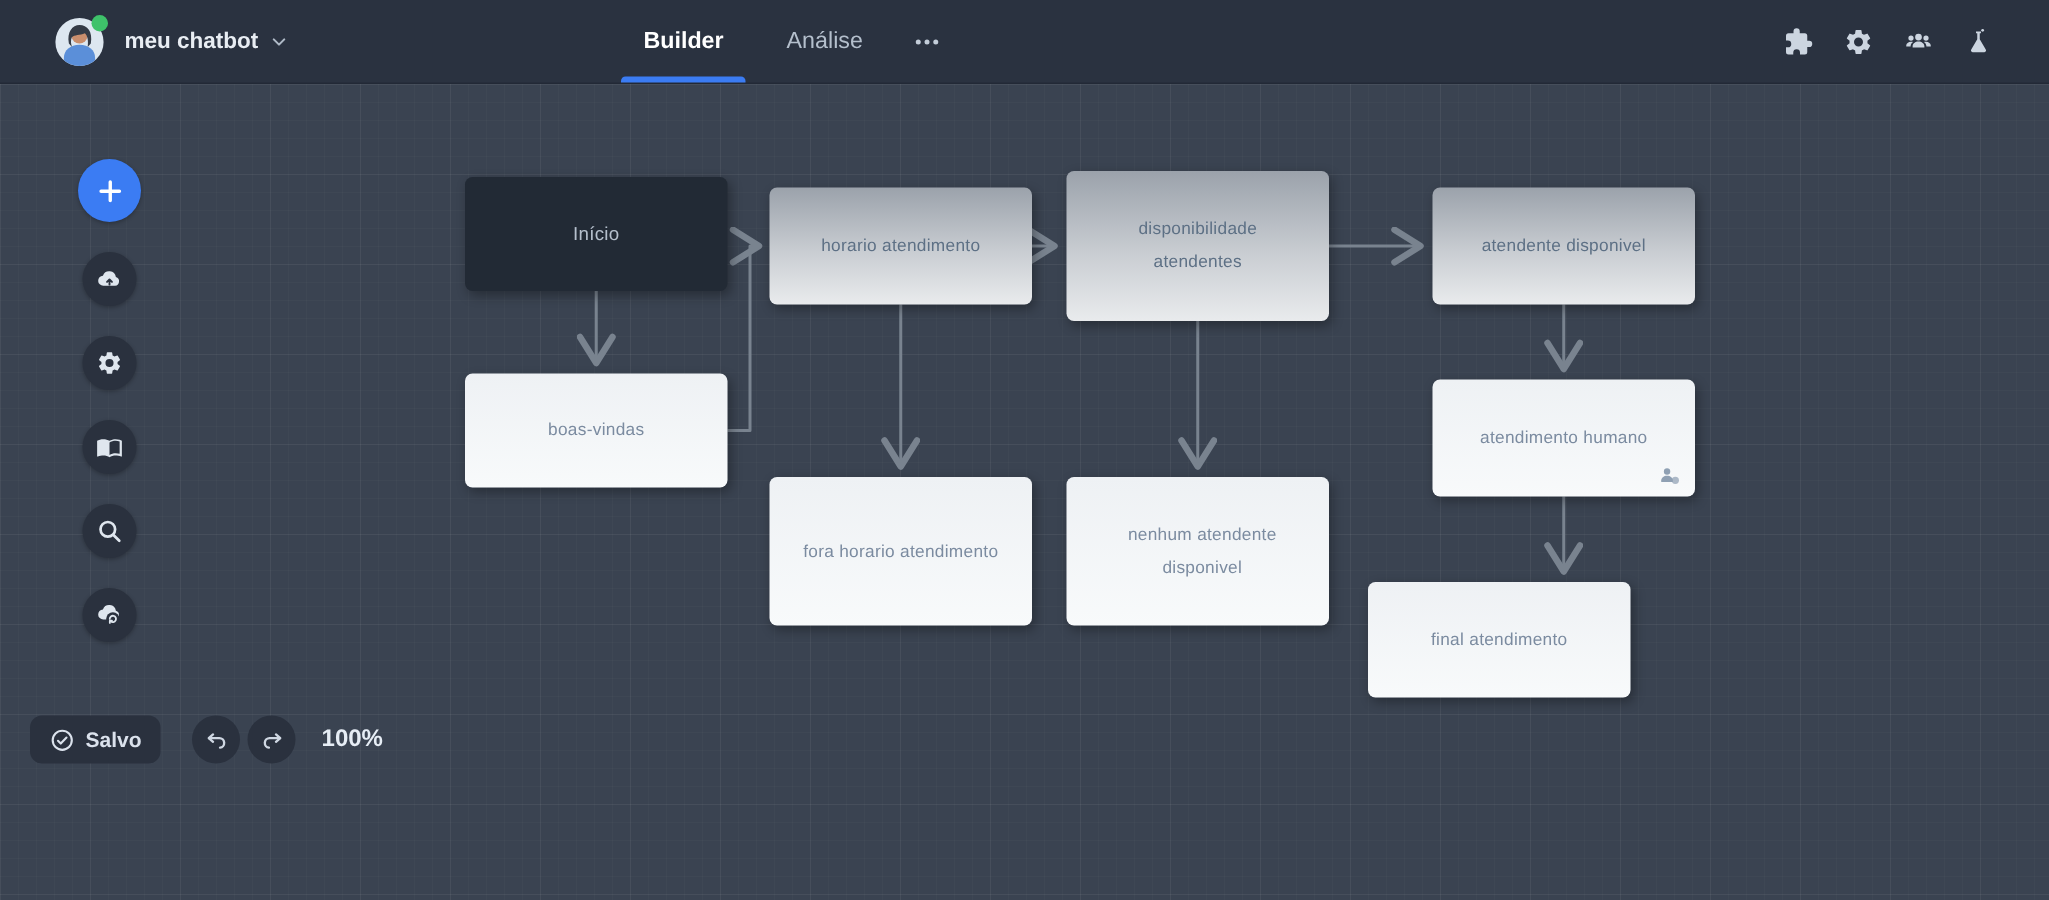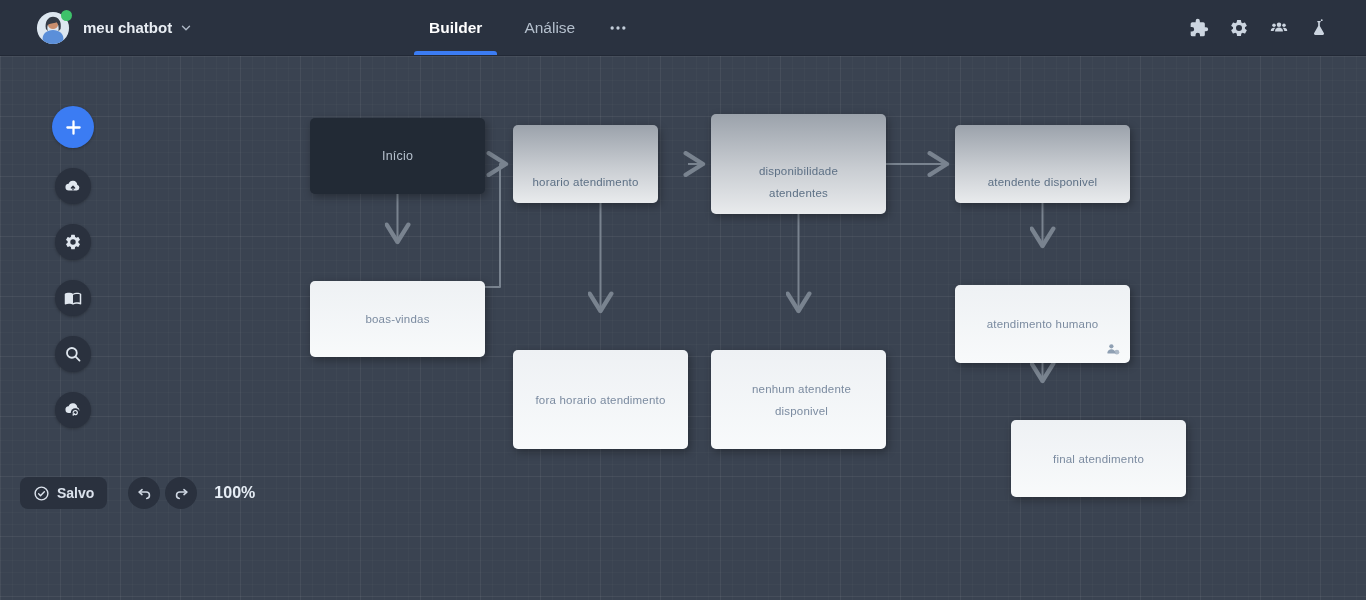--- a/index.html
+++ b/index.html
@@ -42,22 +42,22 @@
       linear-gradient(rgba(255,255,255,0.020) 1px, transparent 1px),
       linear-gradient(90deg, rgba(255,255,255,0.020) 1px, transparent 1px);
     background-size:60px 60px, 60px 60px, 12px 12px, 12px 12px; }
   .connections { position:absolute; left:0; top:0; width:1366px; height:544px; pointer-events:none; }
 
   
   .node { position:absolute; border-radius:5px; display:flex; align-items:center; justify-content:center;
           text-align:center; font-size:11.5px; letter-spacing:.2px; line-height:22px;
           padding:10px 18px; cursor:pointer; box-shadow:2px 3px 8px rgba(0,0,0,.32); }
   .node.start { background:#222a35; color:#b6c0cd; font-size:12.5px; }
-  .node.gradient { background:linear-gradient(180deg,#9ba2ab 0%,#c9cdd2 55%,#e9ebed 100%); color:#5d7085;align-items:flex-end; }
-  .node.light { background:linear-gradient(180deg,#eef1f4 0%,#f8fafb 100%); color:#7b8ba0;margin-top:32px; }
+  .node.gradient { background:linear-gradient(180deg,#9ba2ab 0%,#c9cdd2 55%,#e9ebed 100%); color:#5d7085; }
+  .node.light { background:linear-gradient(180deg,#eef1f4 0%,#f8fafb 100%); color:#7b8ba0; }
   .node .node-icon { position:absolute; right:8px; bottom:5px; width:17px; height:17px; color:#8fa0b3; }
   .node .node-icon svg { width:100%; height:100%; }
 
   
   .toolbar { position:absolute; left:52px; top:50px; display:flex; flex-direction:column;
              align-items:center; gap:20px; }
   .tool-btn { width:36px; height:36px; border-radius:50%; border:none; background:#2a313e; color:#dfe6ee;
               display:flex; align-items:center; justify-content:center; cursor:pointer;
               box-shadow:0 1px 3px rgba(0,0,0,.28); }
   .tool-btn svg { width:18px; height:18px; }
@@ -165,21 +165,21 @@
         <path d="M1042.5 147 L1042.5 190" fill="none" stroke="#79838f" stroke-width="2" stroke-linejoin="round" marker-end="url(#arrow)"></path>
         <path d="M1042.5 275 L1042.5 325" fill="none" stroke="#79838f" stroke-width="2" stroke-linejoin="round" marker-end="url(#arrow)"></path>
       </svg>
     <div id="nodes">
         <div class="node start" style="left: 310px; top: 62px; width: 175px; height: 76px;">
           <span>Início</span>
         </div>
         <div class="node light" style="left: 310px; top: 193px; width: 175px; height: 76px;">
           <span>boas-vindas</span>
         </div>
-        <div class="node gradient" style="left: 513px; top: 69px; width: 145px; height: 78px;">
+        <div class="node gradient" style="left: 513px; top: 69px; width: 175px; height: 78px;">
           <span>horario atendimento</span>
         </div>
         <div class="node gradient" style="left: 711px; top: 58px; width: 175px; height: 100px;">
           <span>disponibilidade atendentes</span>
         </div>
         <div class="node gradient" style="left: 955px; top: 69px; width: 175px; height: 78px;">
           <span>atendente disponivel</span>
         </div>
         <div class="node light" style="left: 513px; top: 262px; width: 175px; height: 99px;">
           <span>fora horario atendimento</span>
@@ -188,21 +188,21 @@
           <span>nenhum atendente disponivel</span>
         </div>
         <div class="node light" style="left: 955px; top: 197px; width: 175px; height: 78px;">
           <span>atendimento humano</span>
           <span class="node-icon"><svg viewBox="0 0 24 24" fill="currentColor">
               <circle cx="9" cy="7.5" r="3"></circle>
               <path d="M9 11.5c-3 0-5.5 2-5.5 4.5v1.5h11V16c0-2.5-2.5-4.5-5.5-4.5z"></path>
               <circle cx="16.8" cy="15.8" r="3.4" opacity=".72"></circle>
             </svg></span>
         </div>
-        <div class="node light" style="left: 1011px; top: 332px; width: 175px; height: 77px;">
+        <div class="node light" style="left: 912px; top: 332px; width: 175px; height: 77px;">
           <span>final atendimento</span>
         </div>
       </div>
     <div class="toolbar" id="toolbar">
         <button class="tool-btn accent">
           <span style="display: inline-flex; width: 100%; height: 100%; align-items: center; justify-content: center;">
             <svg viewBox="0 0 24 24" fill="none" stroke="currentColor" stroke-width="2.6" stroke-linecap="round">
               <path d="M12 5v14M5 12h14"></path>
             </svg>
           </span>

